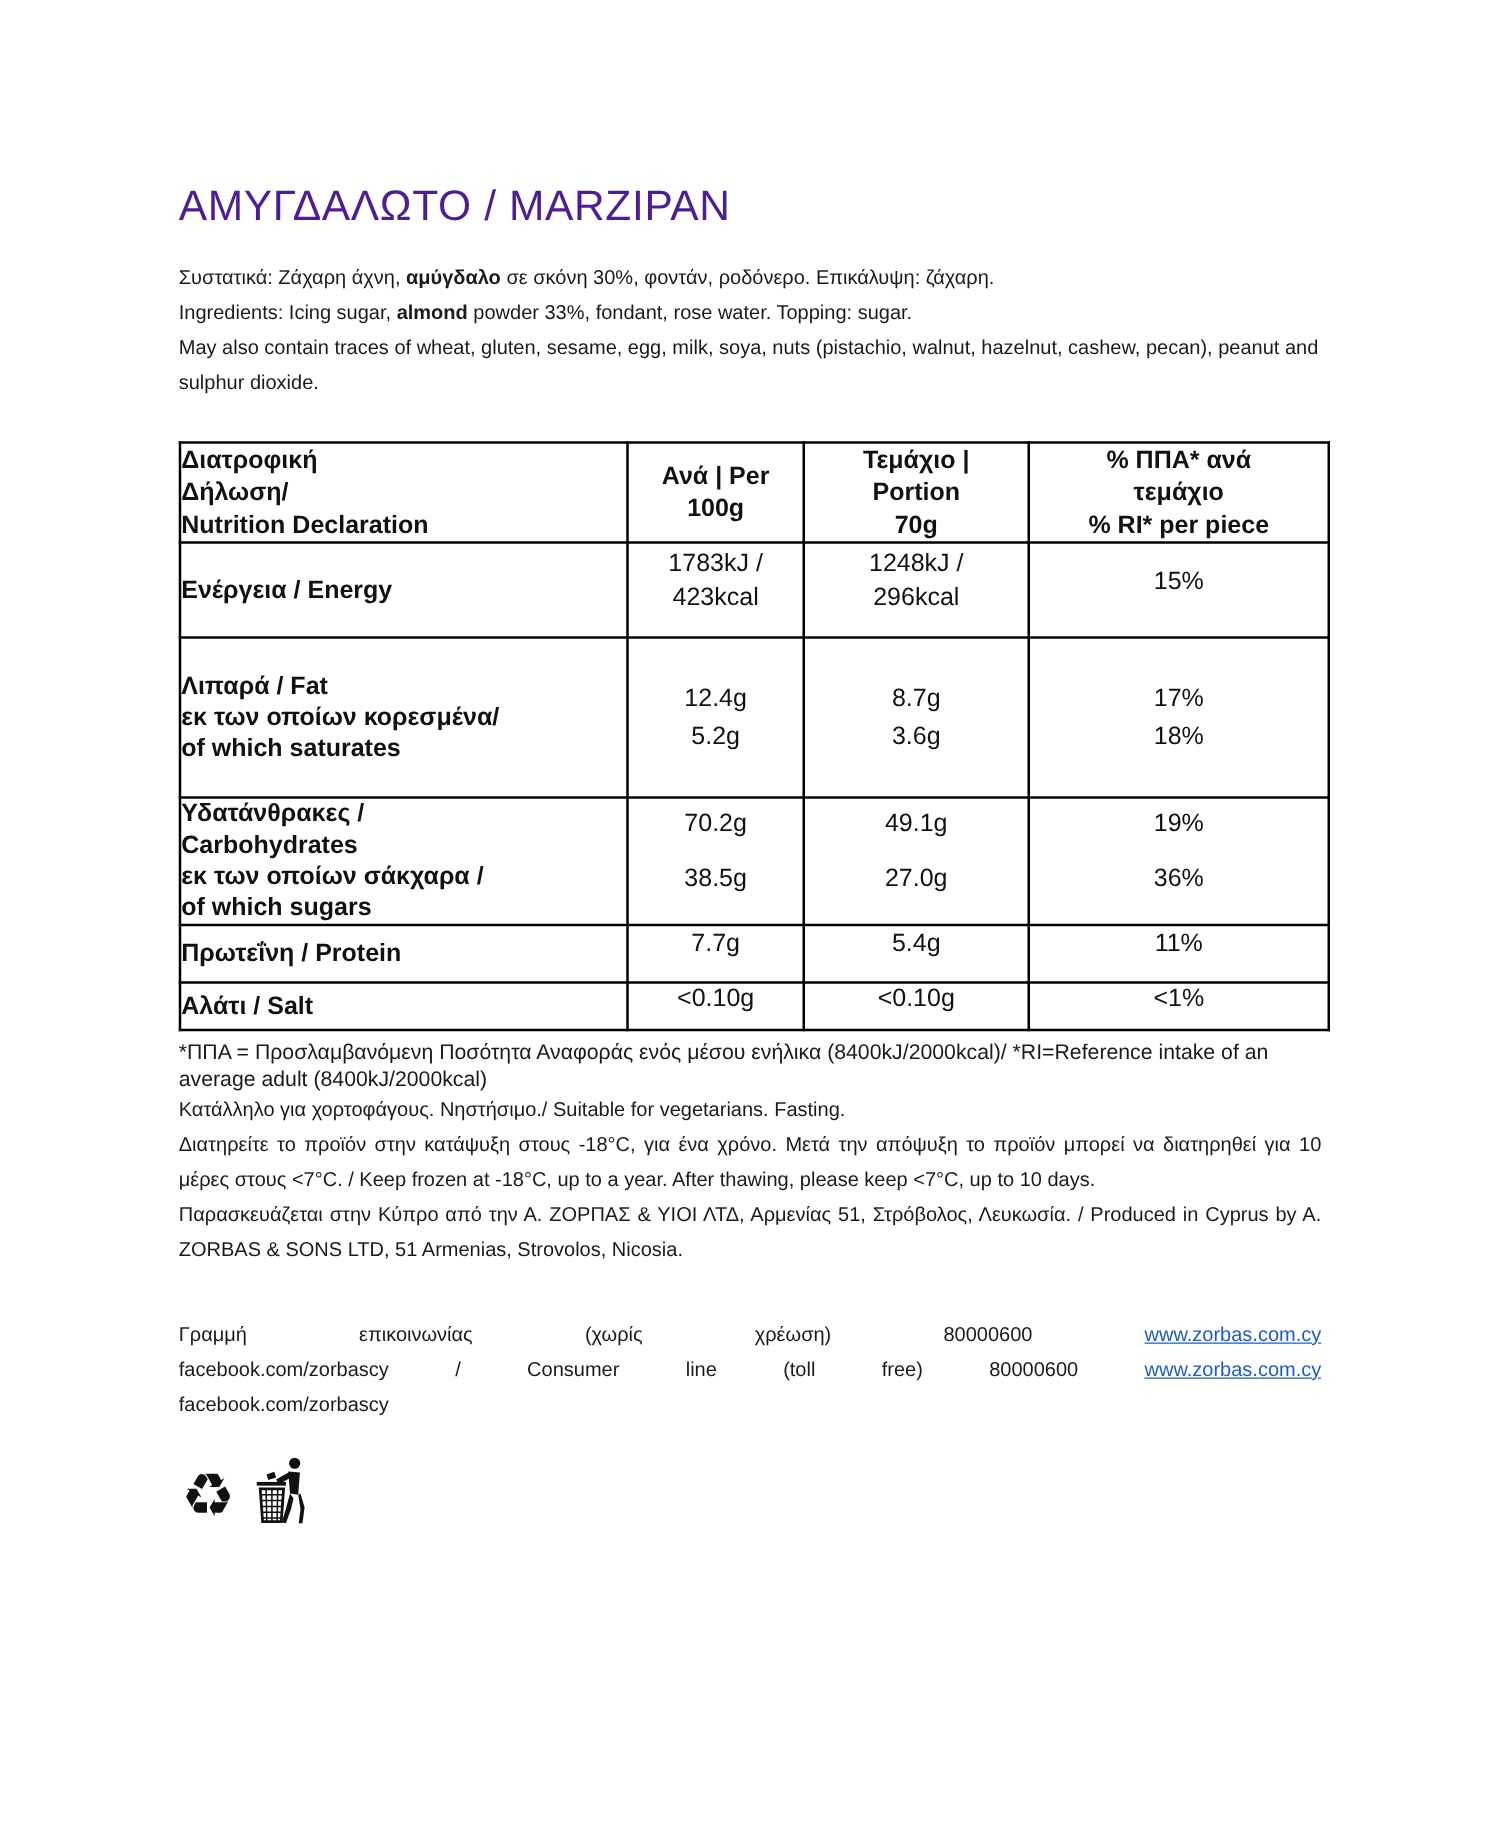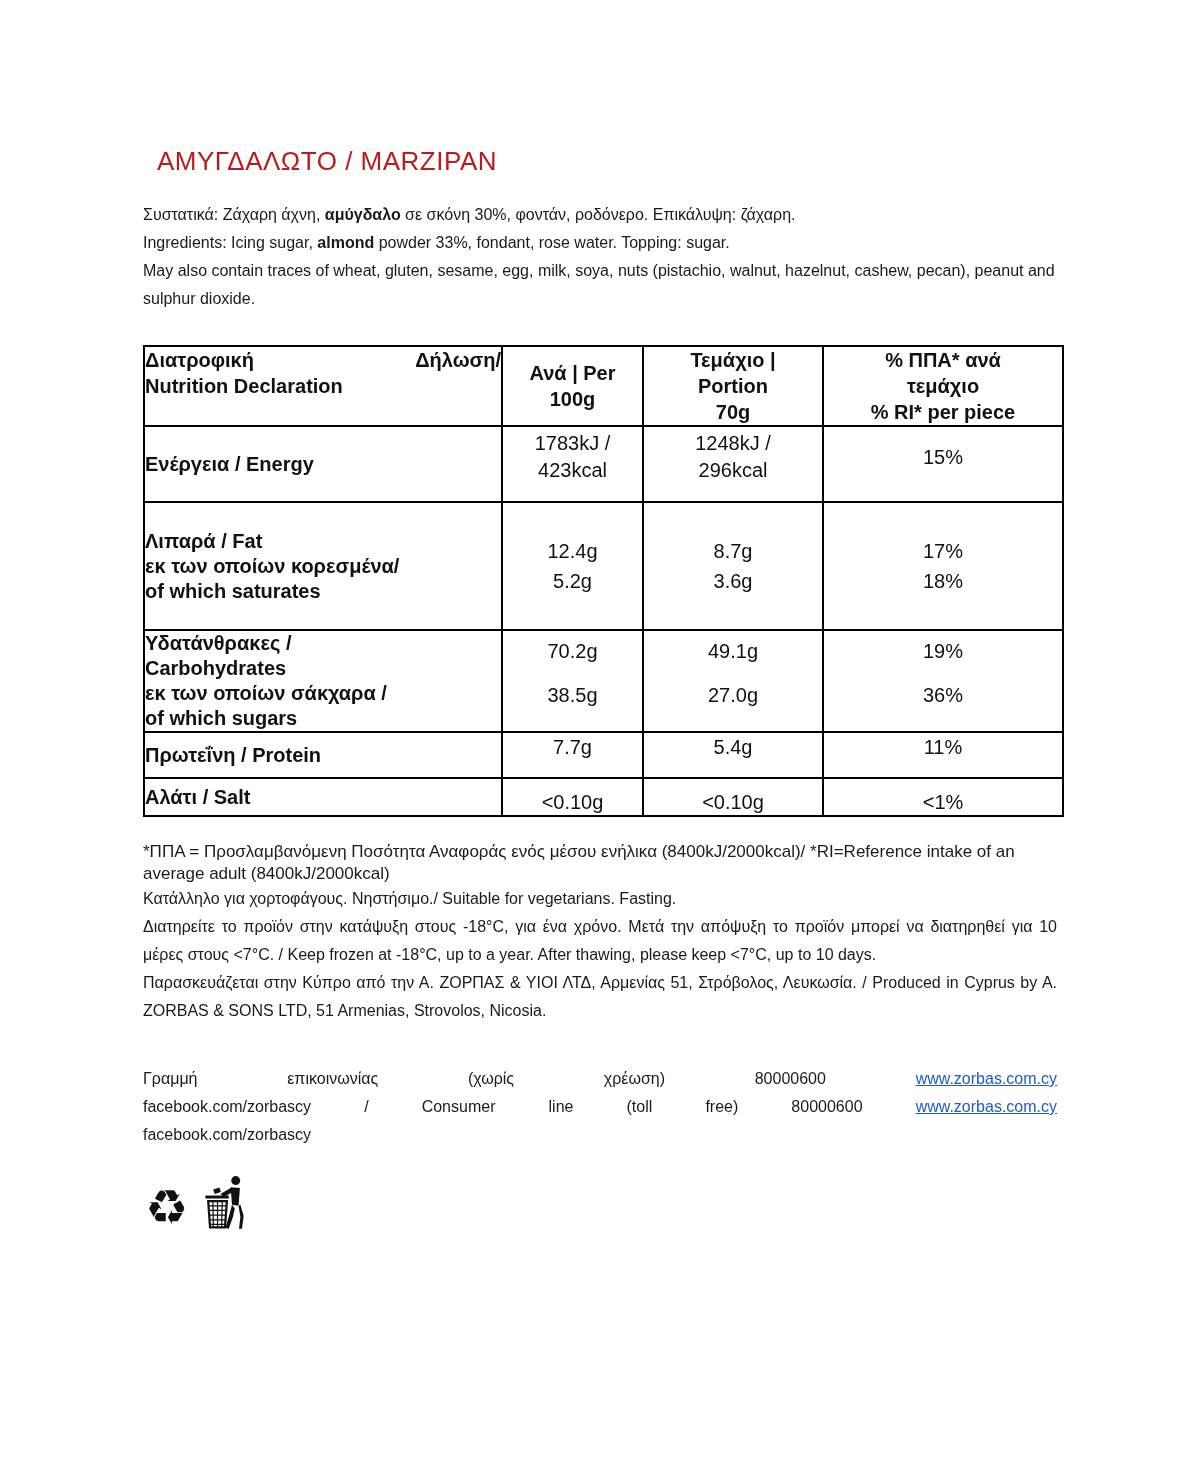--- a/index.html
+++ b/index.html
@@ -5,22 +5,22 @@
   html,body { margin:0; padding:0; background:#ffffff; }
   body {
     width:1200px; height:1467px;
     font-family:"Liberation Sans", "DejaVu Sans", sans-serif;
     color:#1a1a1a;
     -webkit-font-smoothing:antialiased;
   }
   .page { padding:146px 143px 0 143px; }
 
   .title {
-    font-size:26px; font-weight:400; letter-spacing:0.5px;
-    margin:0 0 24px 14px; color:#b91c1c;
+    font-size:34px; font-weight:400; letter-spacing:0.5px;
+    margin:0 0 24px 0; color:#4c1d95;
   }
 
   .body-text { font-size:16px; line-height:28px; }
   p.block { margin:0; }
   .justify { text-align:justify; }
 
   
   table.nutri {
     border-collapse:collapse; table-layout:fixed;
     width:911px; margin-top:32px;
@@ -28,21 +28,21 @@
   }
   table.nutri td {
     border:2px solid #000; padding:0;
     font-size:20px; color:#111; overflow:hidden;
   }
   .col1 { width:356px; } .col2 { width:139px; } .col3 { width:178px; } .col4 { width:238px; }
 
   tr.r-head { height:80px; }
   td.headcell { font-weight:bold; text-align:center; vertical-align:middle; line-height:26px; }
   td.headcell-1 { font-weight:bold; text-align:left; vertical-align:top; padding:8px 10px 0 10px; line-height:26px; }
-  .spread { display:flex; justify-content:space-between; }
+  .spread { display:flex; justify-content:space-between;flex-direction:column; }
 
   td.label {
     font-weight:bold; text-align:left; vertical-align:middle;
     padding:4px 8px 4px 10px; line-height:25px;
   }
   td.val { text-align:center; }
 
   tr.r-energy { height:76px; }
   tr.r-energy td.val { vertical-align:top; padding-top:3px; line-height:27px; }
   tr.r-energy td.pct { padding-top:17px; }
@@ -51,24 +51,24 @@
   tr.r-fat td.val { vertical-align:middle; line-height:30px; }
 
   tr.r-carbs { height:102px; }
   tr.r-carbs td.val { vertical-align:top; padding-top:6px; line-height:28px; }
   tr.r-carbs td.val div + div { margin-top:16px; }
 
   tr.r-protein { height:46px; }
   tr.r-protein td.val { vertical-align:top; padding-top:3px; }
 
   tr.r-salt { height:38px; }
-  tr.r-salt td.val { vertical-align:top; padding-top:12px; }
-
-  
-  .footnote { font-size:17px; line-height:22px; margin:24px 0 0 0; color:#1a1a1a; }
+  tr.r-salt td.val { vertical-align:top; padding-top:1px; }
+
+  
+  .footnote { font-size:17px; line-height:22px; margin:6px 0 0 0; color:#1a1a1a; }
   .suitability { margin-top:14px; }
   .storage { margin-top:40px; }
   .producer { margin-top:13px; }
 
   
   .contact { margin-top:40px; }
   .jline { text-align:justify; height:28px; overflow:hidden; }
   .jline::after { content:""; display:inline-block; width:100%; }
   a.weblink { color:#1d5cc8; text-decoration:underline; cursor:pointer; }
 

